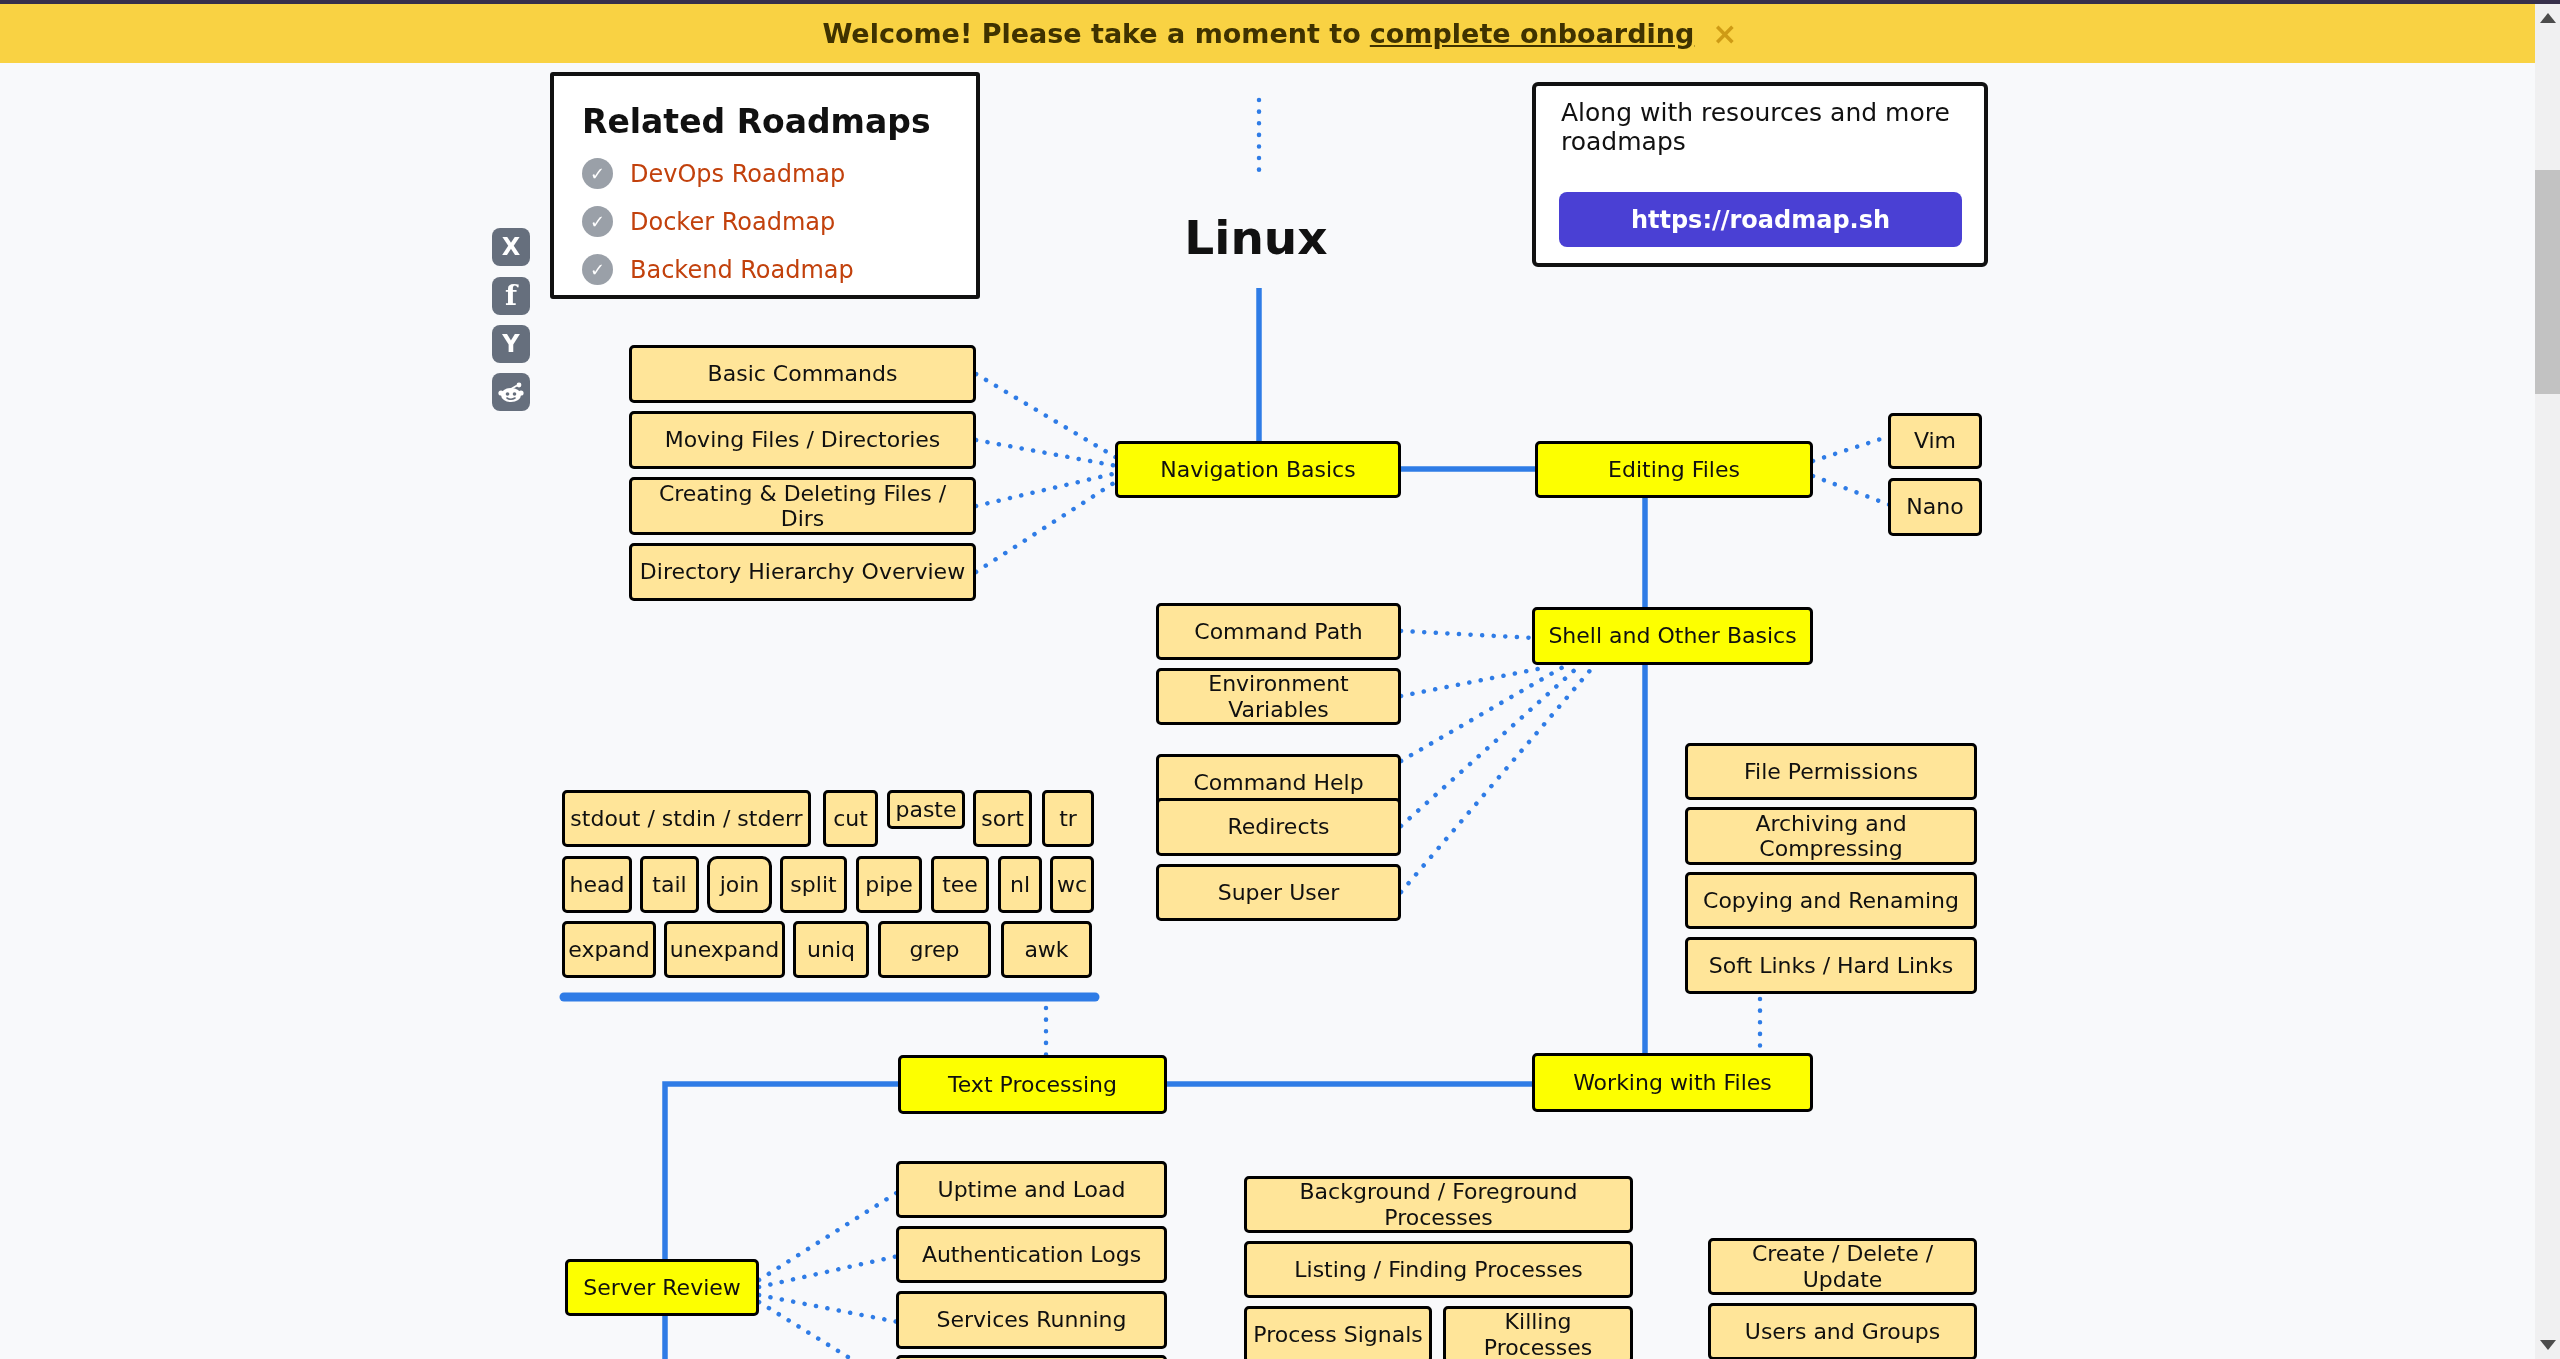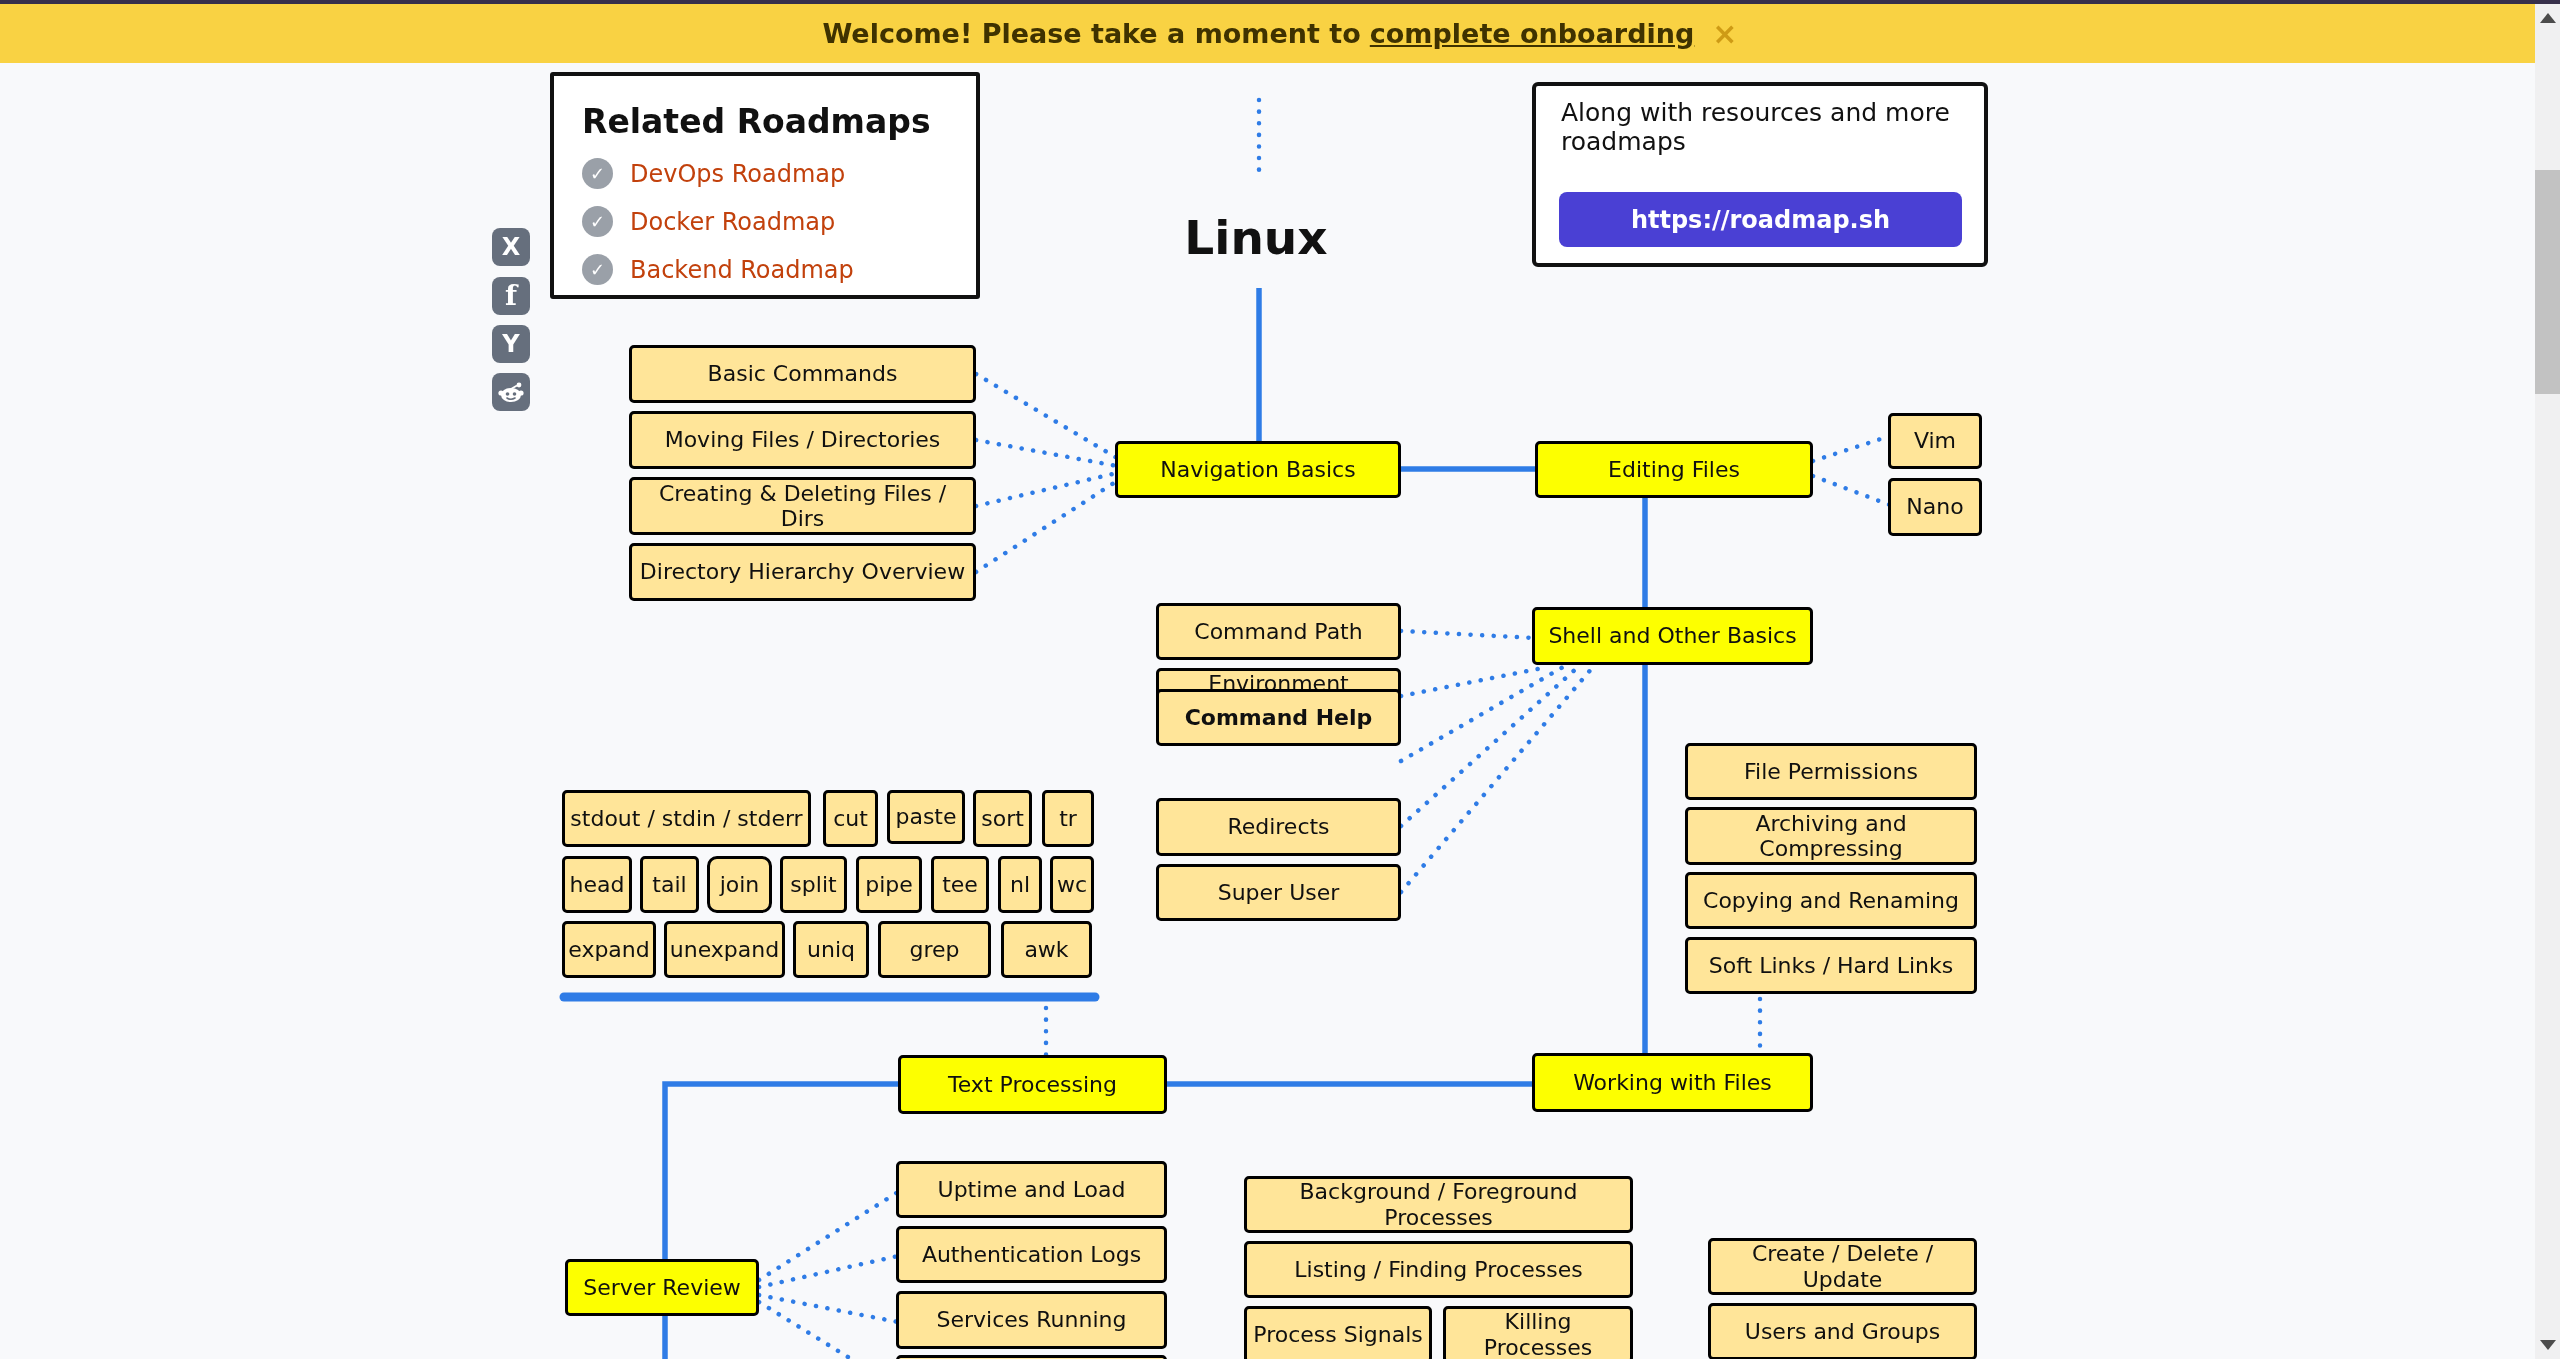--- a/index.html
+++ b/index.html
@@ -159,29 +159,29 @@
 <div class="node" style="left:629px;top:477px;width:347px;height:58px;">Creating &amp; Deleting Files / Dirs</div>
 <div class="node" style="left:629px;top:543px;width:347px;height:58px;">Directory Hierarchy Overview</div>
 
 <div class="node topic" style="left:1115px;top:441px;width:286px;height:57px;">Navigation Basics</div>
 <div class="node topic" style="left:1535px;top:441px;width:278px;height:57px;">Editing Files</div>
 <div class="node" style="left:1888px;top:413px;width:94px;height:56px;">Vim</div>
 <div class="node" style="left:1888px;top:478px;width:94px;height:58px;">Nano</div>
 
 <div class="node" style="left:1156px;top:603px;width:245px;height:57px;">Command Path</div>
 <div class="node" style="left:1156px;top:668px;width:245px;height:57px;">Environment Variables</div>
-<div class="node" style="left:1156px;top:689px;width:245px;height:57px;font-weight:bold;">Command Help</div>
+<div class="node" style="left:1156px;top:754px;width:245px;height:57px;">Command Help</div>
 <div class="node" style="left:1156px;top:798px;width:245px;height:58px;">Redirects</div>
 <div class="node" style="left:1156px;top:864px;width:245px;height:57px;">Super User</div>
 
 <div class="node topic" style="left:1532px;top:607px;width:281px;height:58px;">Shell and Other Basics</div>
 
 <div class="node" style="left:562px;top:790px;width:249px;height:57px;">stdout / stdin / stderr</div>
 <div class="node" style="left:823px;top:790px;width:55px;height:57px;">cut</div>
-<div class="node" style="left:887px;top:790px;width:78px;height:54px;">paste</div>
+<div class="node" style="left:887px;top:790px;width:78px;height:39px;">paste</div>
 <div class="node" style="left:973px;top:790px;width:59px;height:57px;">sort</div>
 <div class="node" style="left:1042px;top:790px;width:52px;height:57px;">tr</div>
 
 <div class="node" style="left:562px;top:856px;width:70px;height:57px;">head</div>
 <div class="node" style="left:640px;top:856px;width:59px;height:57px;">tail</div>
 <div class="node" style="left:707px;top:856px;width:65px;height:57px;border-radius:10px;">join</div>
 <div class="node" style="left:780px;top:856px;width:67px;height:57px;">split</div>
 <div class="node" style="left:856px;top:856px;width:66px;height:57px;">pipe</div>
 <div class="node" style="left:931px;top:856px;width:58px;height:57px;">tee</div>
 <div class="node" style="left:998px;top:856px;width:44px;height:57px;">nl</div>

